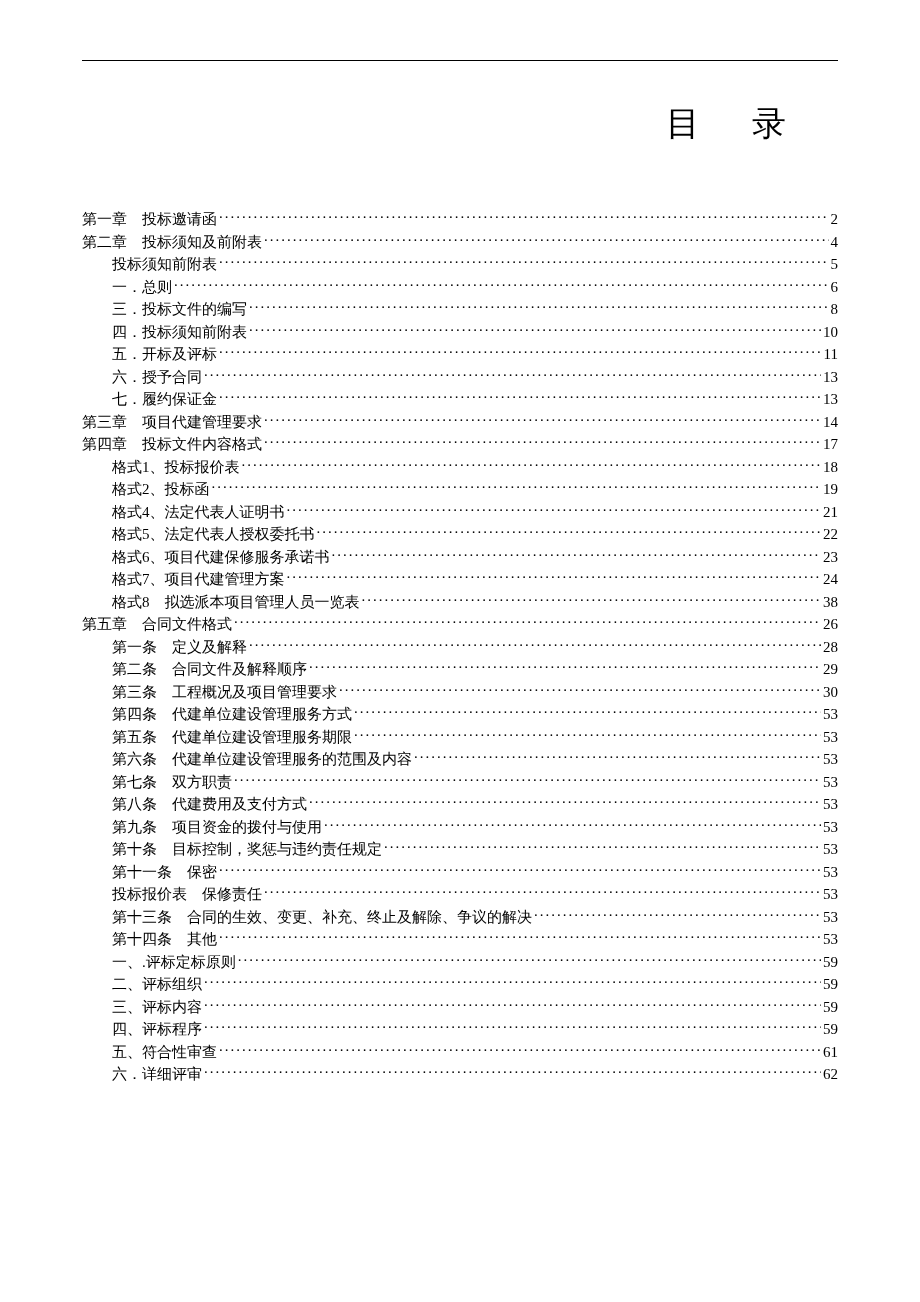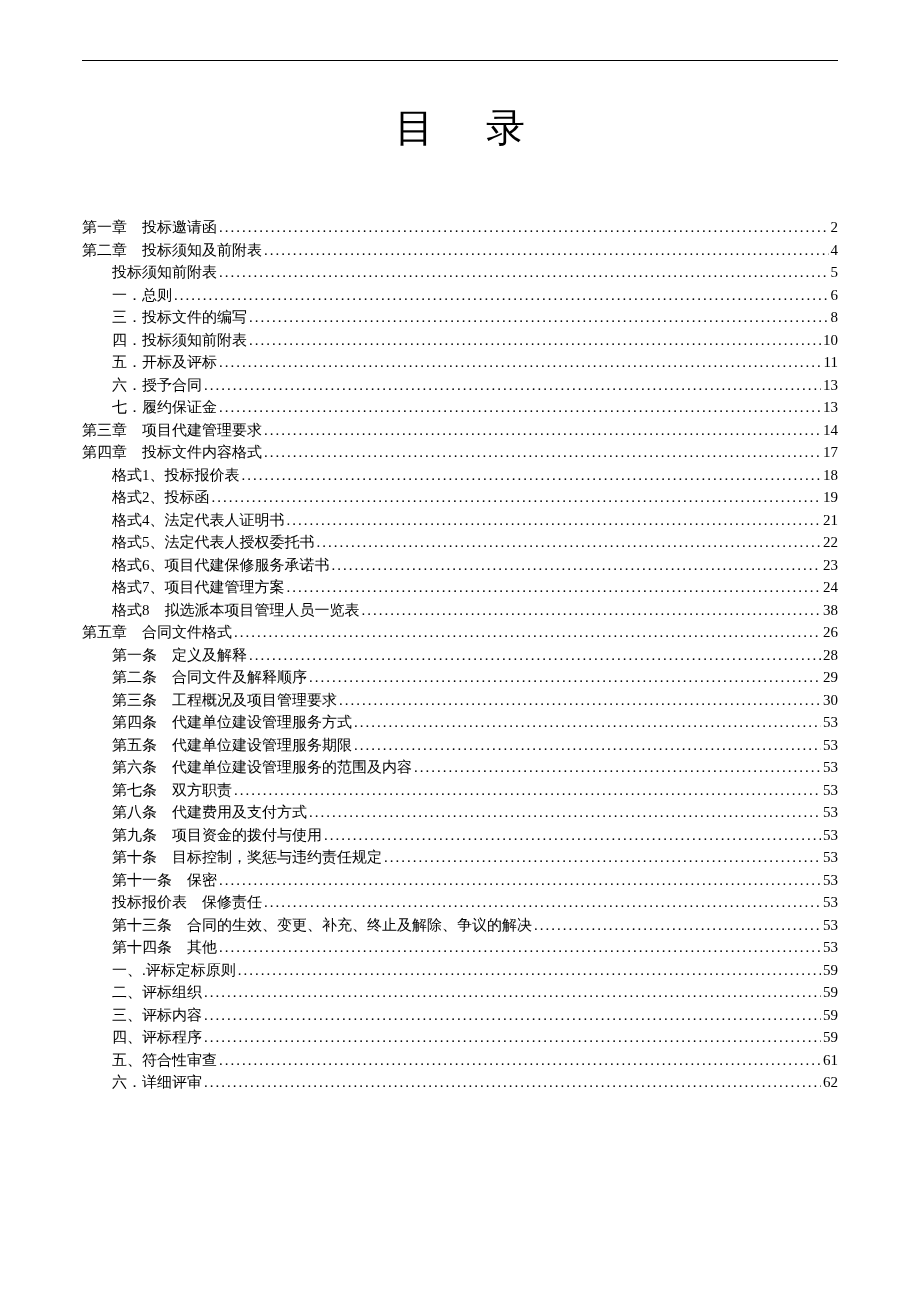--- a/index.html
+++ b/index.html
@@ -15,34 +15,34 @@
       position: relative;
     }
     .page {
       padding: 60px 82px 60px 82px;
     }
     .top-line {
       border-top: 1.5px solid #000;
       margin-bottom: 40px;
     }
     .title {
-      text-align: center;
-      font-size: 39px;
+      text-align: right;
+      font-size: 34px;
       font-weight: normal;
       letter-spacing: 52px;
       margin-bottom: 62px;
       padding-left: 52px;
     }
     .toc {
       font-size: 15px;
       line-height: 1.4;
     }
     .toc-row {
       display: flex;
-      align-items: flex-end;
+      align-items: flex-start;
       white-space: nowrap;
       margin-bottom: 1.5px;
       font-family: Liberation Serif, serif;
     }
     .toc-row.level-0 {
       padding-left: 0;
     }
     .toc-row.level-1 {
       padding-left: 30px;
     }

